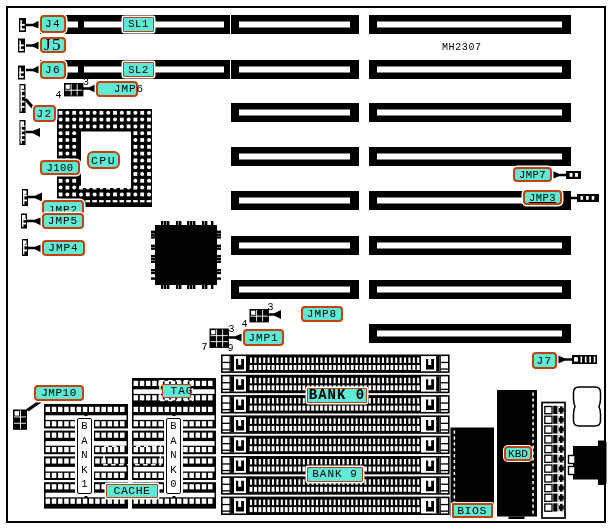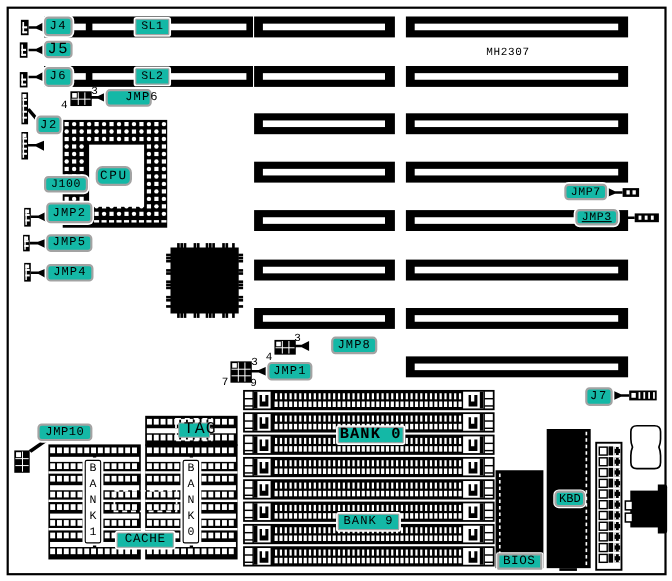--- a/index.html
+++ b/index.html
@@ -1,17 +1,17 @@
 <!DOCTYPE html>
 <html><head><meta charset="utf-8">
 <style>
 html,body{margin:0;padding:0;background:#fff;}
 #board{position:relative;width:611px;height:528px;background:#fff;overflow:hidden;}
 #frame{position:absolute;left:6px;top:6px;width:600px;height:517px;border:2px solid #000;box-sizing:border-box;}
-.lb{position:absolute;box-sizing:border-box;border:2px solid #a3a3a3;background:#14b8a6;
+.lb{position:absolute;box-sizing:border-box;border:2px solid #c2410c;background:#5eead4;
  font-family:"Liberation Mono",monospace;display:flex;align-items:center;justify-content:center;
  color:#000;z-index:5;white-space:nowrap;}
 .vlb{position:absolute;box-sizing:border-box;border:1.5px solid #000;background:#fff;border-radius:2px;
  font-family:"Liberation Mono",monospace;font-size:10.5px;line-height:14.6px;text-align:center;
  color:#000;z-index:5;box-shadow:0 0 0 2px #fff;}
 svg{position:absolute;left:0;top:0;z-index:1;}
 </style></head>
 <body>
 <div id="board">
 <div id="frame"></div>
@@ -817,38 +817,38 @@
 <text x="83" y="85" font-family="Liberation Mono, monospace" font-size="10" fill="#000">3</text>
 <text x="55.5" y="98" font-family="Liberation Mono, monospace" font-size="10" fill="#000">4</text>
 <text x="267.5" y="310" font-family="Liberation Mono, monospace" font-size="10" fill="#000">3</text>
 <text x="241.5" y="327" font-family="Liberation Mono, monospace" font-size="10" fill="#000">4</text>
 <text x="228.5" y="332" font-family="Liberation Mono, monospace" font-size="10" fill="#000">3</text>
 <text x="201.5" y="350" font-family="Liberation Mono, monospace" font-size="10" fill="#000">7</text>
 <text x="227.5" y="351" font-family="Liberation Mono, monospace" font-size="10" fill="#000">9</text>
 <text x="442" y="50" font-family="Liberation Mono, monospace" font-size="10" letter-spacing="0.6" fill="#000">MH2307</text>
 </svg>
 <div class="lb" style="left:40px;top:15px;width:26px;height:18px;font-size:11px;letter-spacing:1.5px;border-radius:4px;border-width:2px;box-shadow:0 0 0 1.5px #fff;">J4</div>
-<div class="lb" style="left:40px;top:37px;width:26px;height:16px;font-size:14px;letter-spacing:1.5px;border-radius:4px;border-width:2px;box-shadow:0 0 0 1.5px #fff;">J5</div>
+<div class="lb" style="left:40px;top:37px;width:26px;height:16px;font-size:17px;letter-spacing:1.5px;border-radius:4px;border-width:2px;box-shadow:0 0 0 1.5px #fff;font-family:Liberation Serif, serif;">J5</div>
 <div class="lb" style="left:40px;top:61px;width:26px;height:18px;font-size:11px;letter-spacing:1.5px;border-radius:4px;border-width:2px;box-shadow:0 0 0 1.5px #fff;">J6</div>
 <div class="lb" style="left:123px;top:16.5px;width:31px;height:15px;font-size:10.5px;letter-spacing:0.5px;border-radius:1px;border-width:1.6px;box-shadow:0 0 0 1.5px #fff;">SL1</div>
 <div class="lb" style="left:123px;top:62px;width:31px;height:15px;font-size:10.5px;letter-spacing:0.5px;border-radius:1px;border-width:1.6px;box-shadow:0 0 0 1.5px #fff;">SL2</div>
 <div class="lb" style="left:96px;top:81px;width:42px;height:16px;font-size:11px;letter-spacing:1px;border-radius:4px;border-width:2px;box-shadow:0 0 0 1.5px #fff;padding-left:24px;">JMP6</div>
 <div class="lb" style="left:33px;top:105px;width:23px;height:17px;font-size:11px;letter-spacing:1.5px;border-radius:4px;border-width:2px;box-shadow:0 0 0 1.5px #fff;">J2</div>
 <div class="lb" style="left:40px;top:126px;width:40px;height:15px;font-size:10.5px;letter-spacing:0.5px;border-radius:4px;border-width:2px;box-shadow:0 0 0 1.5px #fff;margin-top:34px;">J100</div>
-<div class="lb" style="left:42px;top:184px;width:42px;height:19px;font-size:11px;letter-spacing:1px;border-radius:4px;border-width:2px;box-shadow:0 0 0 1.5px #fff;">JMP2</div>
+<div class="lb" style="left:42px;top:200px;width:42px;height:19px;font-size:11px;letter-spacing:1px;border-radius:4px;border-width:2px;box-shadow:0 0 0 1.5px #fff;">JMP2</div>
 <div class="lb" style="left:42px;top:213px;width:42px;height:16px;font-size:11px;letter-spacing:1px;border-radius:4px;border-width:2px;box-shadow:0 0 0 1.5px #fff;">JMP5</div>
 <div class="lb" style="left:42px;top:240px;width:43px;height:16px;font-size:11px;letter-spacing:1px;border-radius:4px;border-width:2px;box-shadow:0 0 0 1.5px #fff;">JMP4</div>
 <div class="lb" style="left:87px;top:151px;width:33px;height:18px;font-size:11.5px;letter-spacing:1.5px;border-radius:6px;border-width:2px;box-shadow:0 0 0 1.5px #fff;">CPU</div>
 <div class="lb" style="left:513px;top:167px;width:39px;height:15px;font-size:10.5px;letter-spacing:0.5px;border-radius:4px;border-width:2px;box-shadow:0 0 0 1.5px #fff;">JMP7</div>
 <div class="lb" style="left:523px;top:190px;width:39px;height:15px;font-size:10.5px;letter-spacing:0.5px;border-radius:4px;border-width:2px;box-shadow:0 0 0 1.5px #fff;text-decoration:underline;">JMP3</div>
 <div class="lb" style="left:281px;top:306px;width:42px;height:16px;font-size:11px;letter-spacing:1px;border-radius:4px;border-width:2px;box-shadow:0 0 0 1.5px #fff;margin-left:20px;">JMP8</div>
 <div class="lb" style="left:243px;top:329px;width:41px;height:17px;font-size:11px;letter-spacing:1px;border-radius:4px;border-width:2px;box-shadow:0 0 0 1.5px #fff;">JMP1</div>
 <div class="lb" style="left:34px;top:385px;width:50px;height:16px;font-size:11px;letter-spacing:0.5px;border-radius:4px;border-width:2px;box-shadow:0 0 0 1.5px #fff;">JMP10</div>
 <div class="lb" style="left:532px;top:352px;width:25px;height:17px;font-size:11px;letter-spacing:1.5px;border-radius:4px;border-width:2px;box-shadow:0 0 0 1.5px #fff;">J7</div>
-<div class="lb" style="left:162px;top:383.5px;width:29px;height:14px;font-size:15px;letter-spacing:1px;border-radius:1px;border-width:1.6px;padding-left:11px;">TAG</div>
+<div class="lb" style="left:162px;top:383.5px;width:29px;height:14px;font-size:11px;letter-spacing:1px;border-radius:1px;border-width:1.6px;padding-left:11px;">TAG</div>
 <div class="lb" style="left:106px;top:448.5px;width:52px;height:14px;font-size:11.5px;letter-spacing:0.5px;border-radius:1px;border-width:1.6px;box-shadow:0 0 0 1.5px #fff;margin-top:35px;">CACHE</div>
 <div class="lb" style="left:307px;top:388px;width:60px;height:14.5px;font-size:14px;letter-spacing:1px;border-radius:1px;border-width:1.6px;box-shadow:0 0 0 1.5px #fff;font-weight:bold;">BANK 0</div>
 <div class="lb" style="left:307px;top:467px;width:56px;height:14.5px;font-size:11px;letter-spacing:1px;border-radius:1px;border-width:1.6px;box-shadow:0 0 0 1.5px #fff;">BANK 9</div>
 <div class="lb" style="left:451.5px;top:463px;width:41px;height:15px;font-size:11.5px;letter-spacing:0.5px;border-radius:1px;border-width:2px;box-shadow:0 0 0 1px #fff;margin-top:40px;">BIOS</div>
 <div class="lb" style="left:504px;top:446px;width:28px;height:15px;font-size:11px;letter-spacing:0px;border-radius:4px;border-width:2px;box-shadow:0 0 0 1px #fff;text-align:center;">KBD</div>
 <div class="vlb" style="left:77px;top:418px;width:15px;height:76px;">B<br>A<br>N<br>K<br>1</div>
 <div class="vlb" style="left:166px;top:418px;width:15px;height:76px;">B<br>A<br>N<br>K<br>0</div>
 </div>
 
 </body></html>

